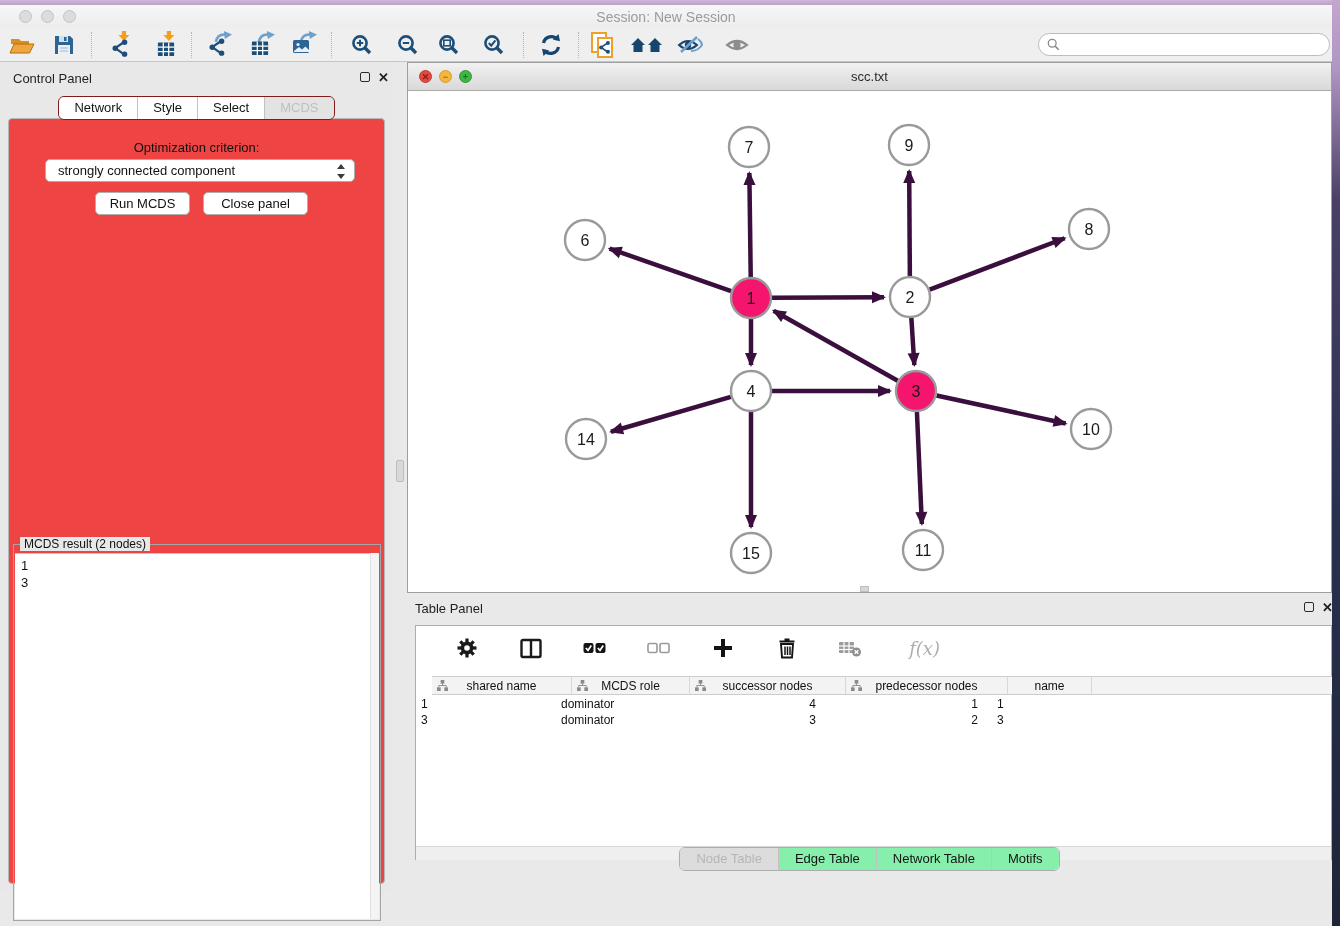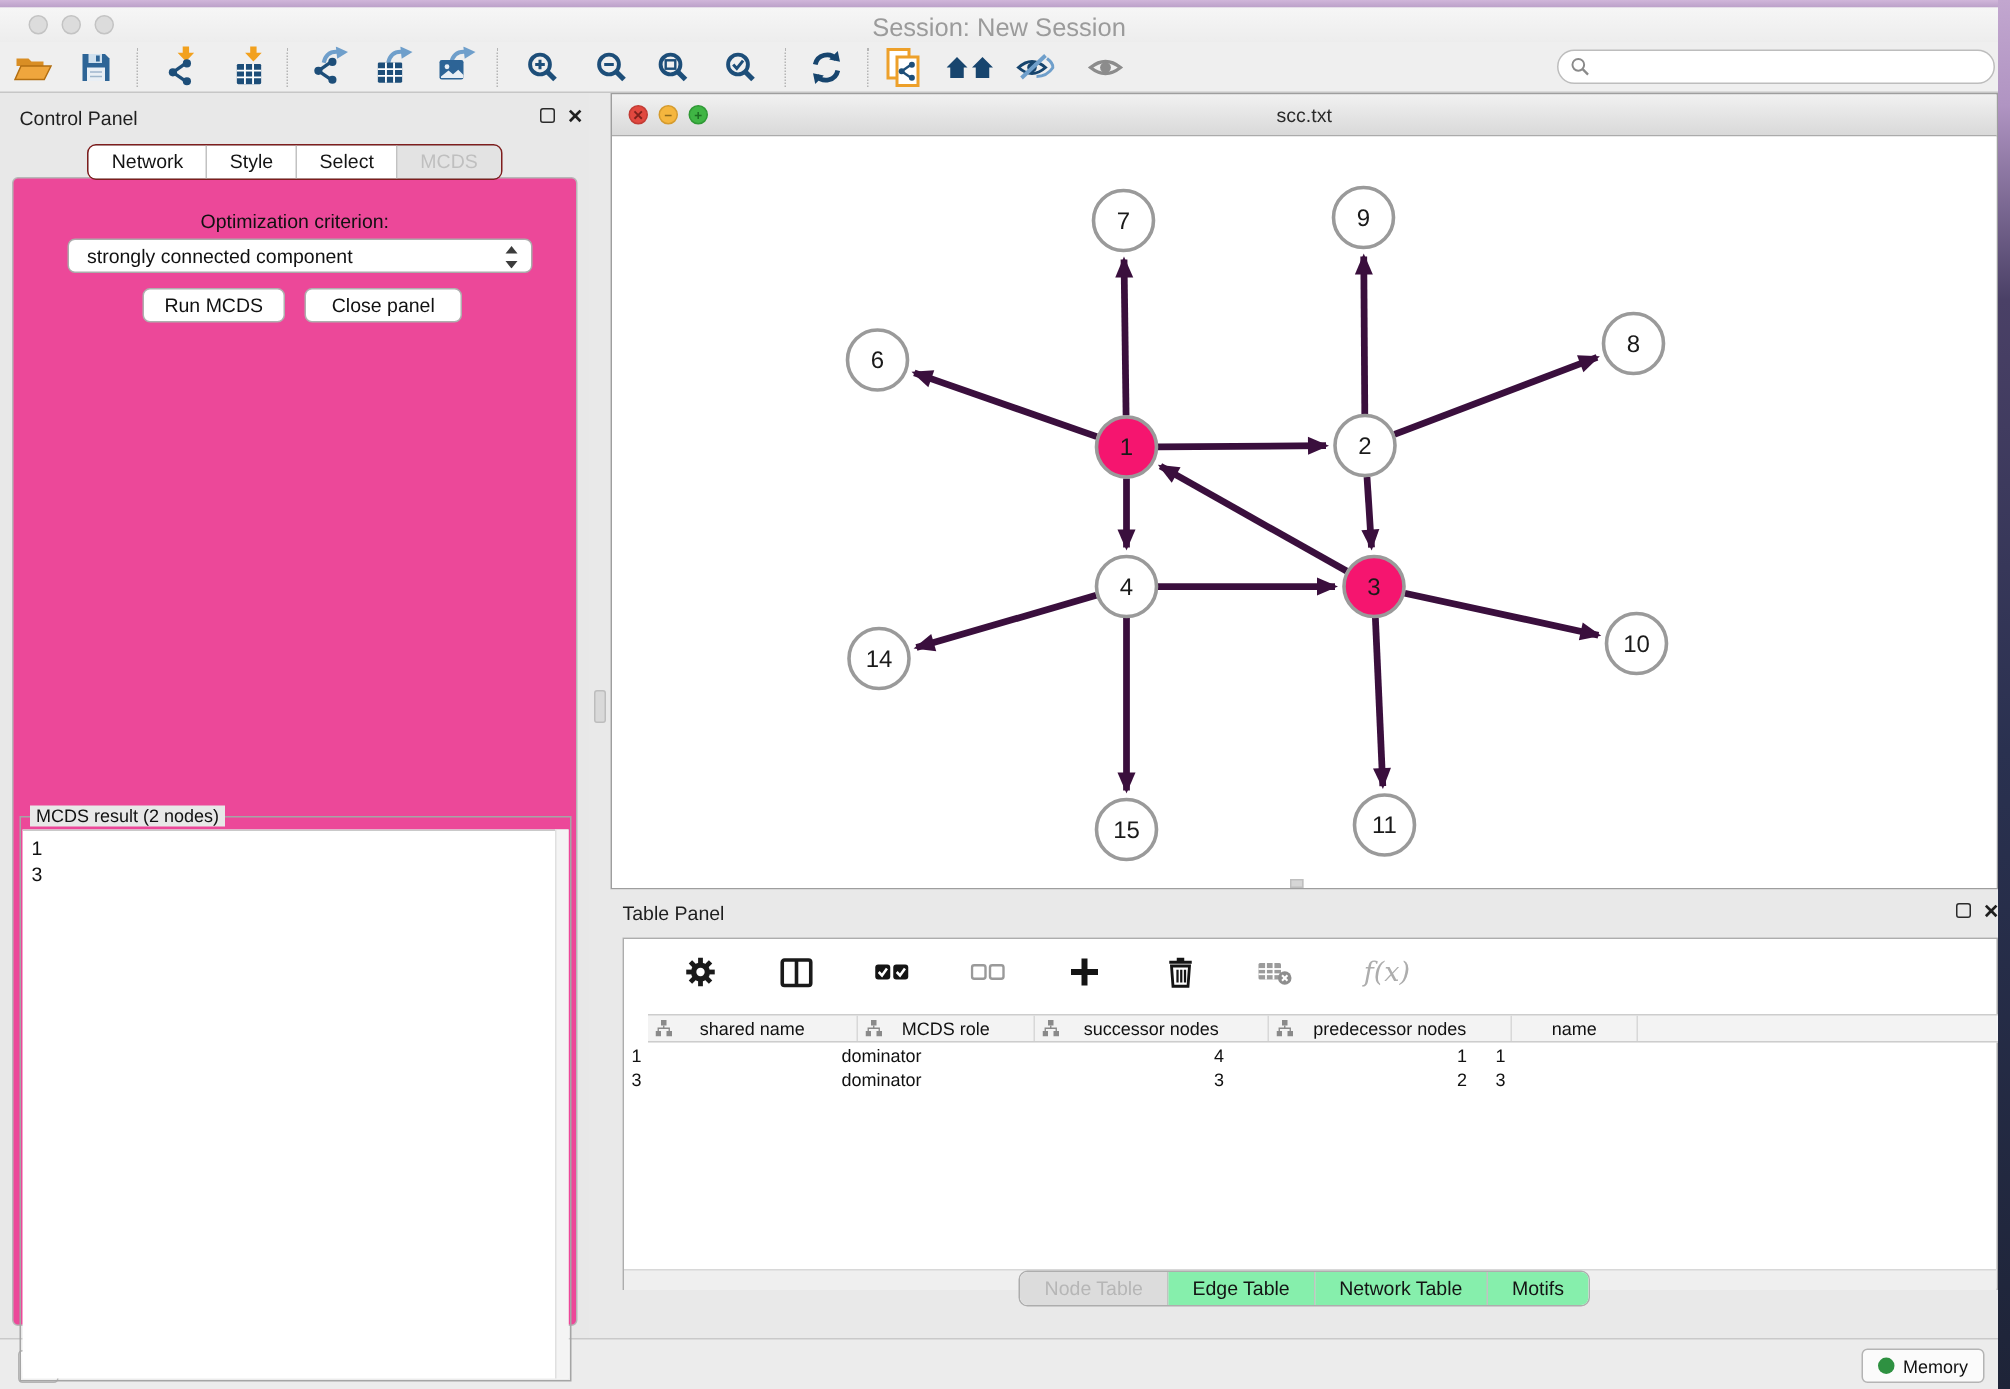--- a/index.html
+++ b/index.html
@@ -5,40 +5,40 @@
   * { margin:0; padding:0; box-sizing:border-box; }
   html,body { width:1340px; height:926px; font-family:"Liberation Sans", sans-serif; background:#252C45; overflow:hidden; }
   .app { position:absolute; left:0; top:0; width:1332px; height:926px; background:#E9E9E9; }
   .desktop-sliver { position:absolute; right:0; top:0; width:8px; height:926px;
     background:linear-gradient(#C2A6CF 0px, #B094C2 70px, #4A4066 200px, #2A3150 500px, #1E2438 926px); }
   
   .top-accent { position:absolute; left:0; top:0; width:1332px; height:5px; background:linear-gradient(#D0B6DA,#BBA0C8); }
   .titlebar { position:absolute; left:0; top:5px; width:1332px; height:23px;
     background:linear-gradient(#F6F6F6,#EDEDED); }
   .traffic { position:absolute; top:5px; width:13px; height:13px; border-radius:50%; background:#DCDCDC; border:1px solid #C3C3C3; }
-  .title-text { position:absolute; top:4px; left:0; width:100%; text-align:center; font-size:17px; color:#9B9B9B; }
+  .title-text { position:absolute; top:4px; left:0; width:100%; text-align:center; font-size:14px; color:#9B9B9B; }
   
   .toolbar { position:absolute; left:0; top:28px; width:1332px; height:34px; background:#EFEFEF; border-bottom:1px solid #C6C6C6; }
   .tbtn { position:absolute; top:3px; width:30px; height:28px; display:flex; align-items:center; justify-content:center; }
   .tsep { position:absolute; top:4px; width:0; height:26px; border-left:1px dotted #B5B5B5; }
   .searchbox { position:absolute; left:1038px; top:5px; width:292px; height:23px; background:#FFFFFF;
     border:1px solid #BDBDBD; border-radius:12px; display:flex; align-items:center; padding-left:8px; }
   .searchbox input { border:none; outline:none; flex:1; font-size:12px; margin-left:5px; background:transparent; font-family:inherit; }
   
   .control-panel { position:absolute; left:0; top:62px; width:393px; height:830px; background:#E8E8E8; }
   .panel-header { position:absolute; left:0; top:0; width:100%; height:30px; }
   .panel-title { position:absolute; left:13px; top:9px; font-size:13px; color:#1F1F1F; }
   .float-icon { position:absolute; width:10px; height:10px; border:1.6px solid #2B2B2B; border-radius:2px; }
   .close-icon { position:absolute; font-size:13px; font-weight:bold; color:#1F1F1F; line-height:11px; }
   .cp-tabs { position:absolute; top:34px; left:0; width:100%; display:flex; justify-content:center; z-index:2; }
   .cp-tabgroup { display:flex; border:1px solid #7f1d1d; border-radius:6px; overflow:hidden; background:#a3a3a3; }
   .cp-tab { padding:3px 15px 4px; font-size:13px; color:#141414; background:#FFFFFF; border-right:1px solid #C2C2C2; cursor:default; }
   .cp-tab:last-child { border-right:none; }
   .cp-tab.active { background:#E3E3E3; color:#BFBFBF; }
-  .cp-content { position:absolute; left:8px; top:56px; width:377px; height:766px; border:1px solid #B7B7B7; border-radius:4px; background:#ec4899; z-index:1; }
+  .cp-content { position:absolute; left:8px; top:56px; width:377px; height:766px; border:1px solid #B7B7B7; border-radius:4px; background:#ef4444; z-index:1; }
   .opt-label { position:absolute; top:21px; width:100%; text-align:center; font-size:13px; color:#111; }
   .combo { position:absolute; left:36px; top:40px; width:310px; height:23px; background:#FFFFFF; border:1px solid #ABABAB; border-radius:5px;
     display:flex; align-items:center; padding:0 24px 0 12px; font-size:13px; color:#111; }
   .combo svg { position:absolute; right:8px; top:4px; }
   .btn { position:absolute; top:73px; height:23px; background:#FFFFFF; border:1px solid #AFAFAF; border-radius:5px;
     font-size:13px; color:#111; display:flex; align-items:center; justify-content:center; }
   .fieldset { position:absolute; left:4px; top:425px; width:368px; height:377px; border:1px solid #A5A5A5; }
   .legend { position:absolute; left:6px; top:-8px; background:#E8E8E8; padding:0 4px; font-size:12px; color:#111; }
   .result-area { position:absolute; left:1px; top:8px; width:364px; height:366px; background:#FFFFFF; border-top:1px solid #C9C9C9; font-size:13px; color:#111; padding:3px 6px; line-height:17px; }
   .result-scroll { position:absolute; right:1px; top:8px; width:9px; height:366px; background:#F4F4F4; border-left:1px solid #E0E0E0; }
@@ -502,33 +502,15 @@
     <div class="tp-tabs">
       <div class="tp-tabgroup">
           <span class="tp-tab active">Node Table</span>
           <span class="tp-tab">Edge Table</span>
           <span class="tp-tab">Network Table</span>
           <span class="tp-tab">Motifs</span>
         </div>
     </div>
   </div>
 
-  <div class="statusbar">
-    <div class="list-btn">
-      <svg width="18" height="15" viewBox="0 0 18 15">
-        <g fill="#141414">
-          <rect x="0" y="1" width="2.6" height="2.6"></rect>
-            <rect x="5" y="1" width="13" height="2.6"></rect>
-          <rect x="0" y="6.2" width="2.6" height="2.6"></rect>
-            <rect x="5" y="6.2" width="13" height="2.6"></rect>
-          <rect x="0" y="11.4" width="2.6" height="2.6"></rect>
-            <rect x="5" y="11.4" width="13" height="2.6"></rect>
-        </g>
-      </svg>
-    </div>
-    <div class="memory-btn">
-      <span class="memory-dot"></span>
-      <span>Memory</span>
-    </div>
-  </div>
 
 </div>
 <div class="desktop-sliver"></div>
 
 </body></html>

